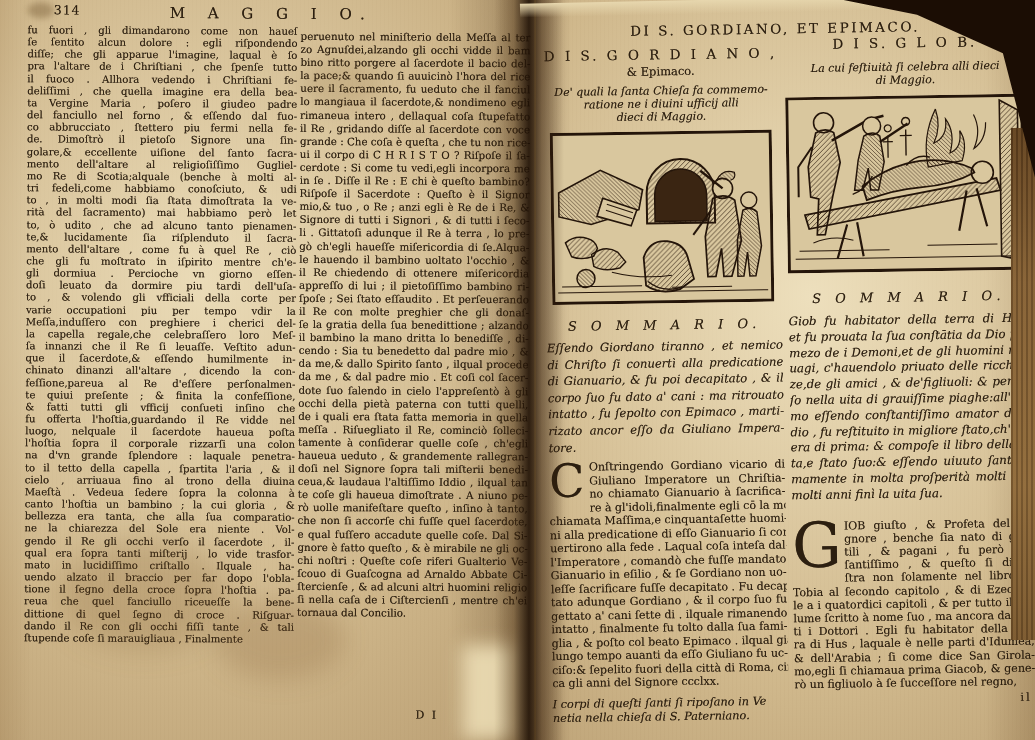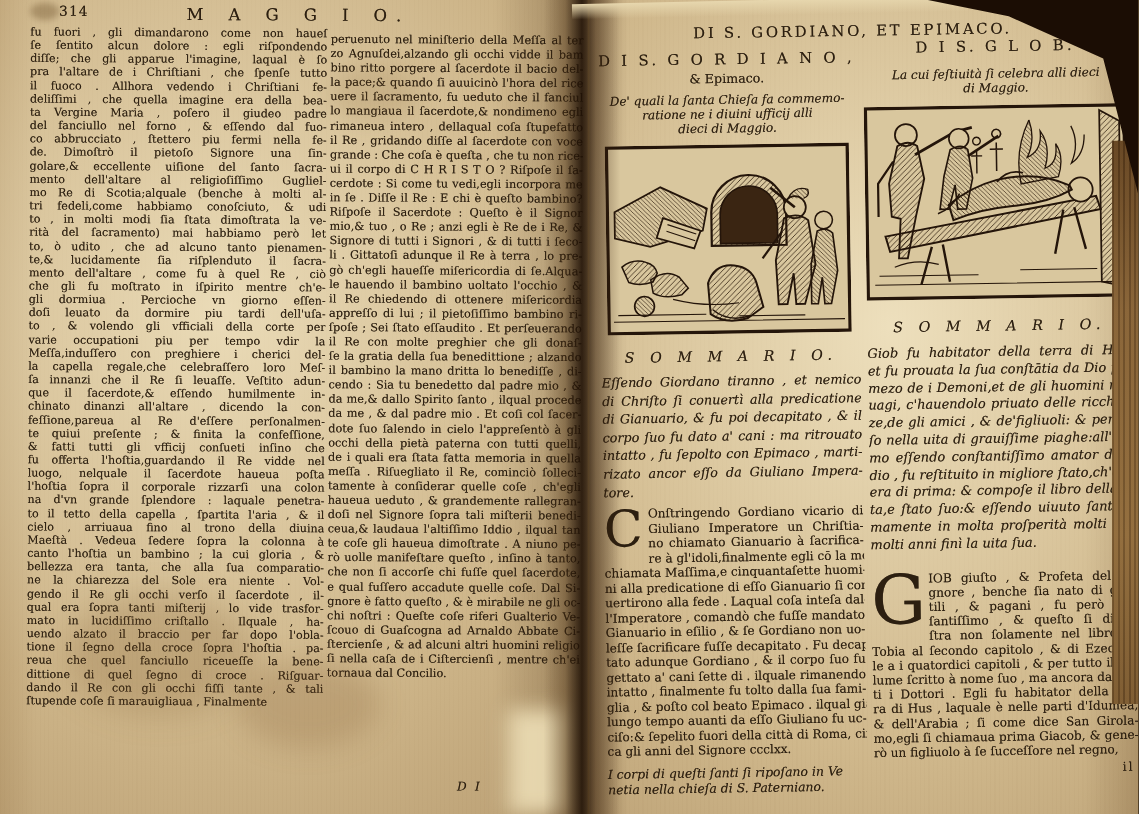--- a/index.html
+++ b/index.html
@@ -56,21 +56,21 @@
   .lection-line{font-style:italic;text-align:center;font-size:11px;line-height:13px;}
   .som-head{text-align:center;font-style:italic;font-size:13px;letter-spacing:5px;}
   .som-line{font-style:italic;font-size:11.6px;line-height:16.6px;}
   .som-line2{font-style:italic;font-size:11.8px;line-height:15.8px;}
   .rp-bodyline{font-size:11px;line-height:13.5px;}
   .rp-bodyline2{font-size:11px;line-height:13.2px;}
   .dropcap{float:left;font-size:46px;line-height:40px;width:40px;height:41px;text-align:left;}
   .dropcap-g{font-size:62px;line-height:52px;width:52px;height:54px;}
   .rp-footer .fl{font-style:italic;font-size:11.3px;line-height:14px;}
   .catchword{position:absolute;font-size:11px;letter-spacing:2px;}
-  .lp-catch{left:418px;top:708px;font-style:italic;}
+  .lp-catch{left:418px;top:708px;}
   .rp-catch{text-align:right;padding-right:4px;font-style:normal;}
 
   
   .woodcut{display:block;}
   
   .gutter{
     position:absolute;left:494px;top:0;width:70px;height:740px;pointer-events:none;
     background:linear-gradient(90deg, rgba(70,45,18,0) 0%, rgba(70,45,18,.35) 28%, rgba(30,16,5,.88) 50%, rgba(55,32,12,.45) 68%, rgba(70,45,18,0) 100%);
   }
   .gutter-light{position:absolute;left:462px;top:645px;width:52px;height:95px;background:rgba(244,230,190,.8);filter:blur(9px);pointer-events:none;}

